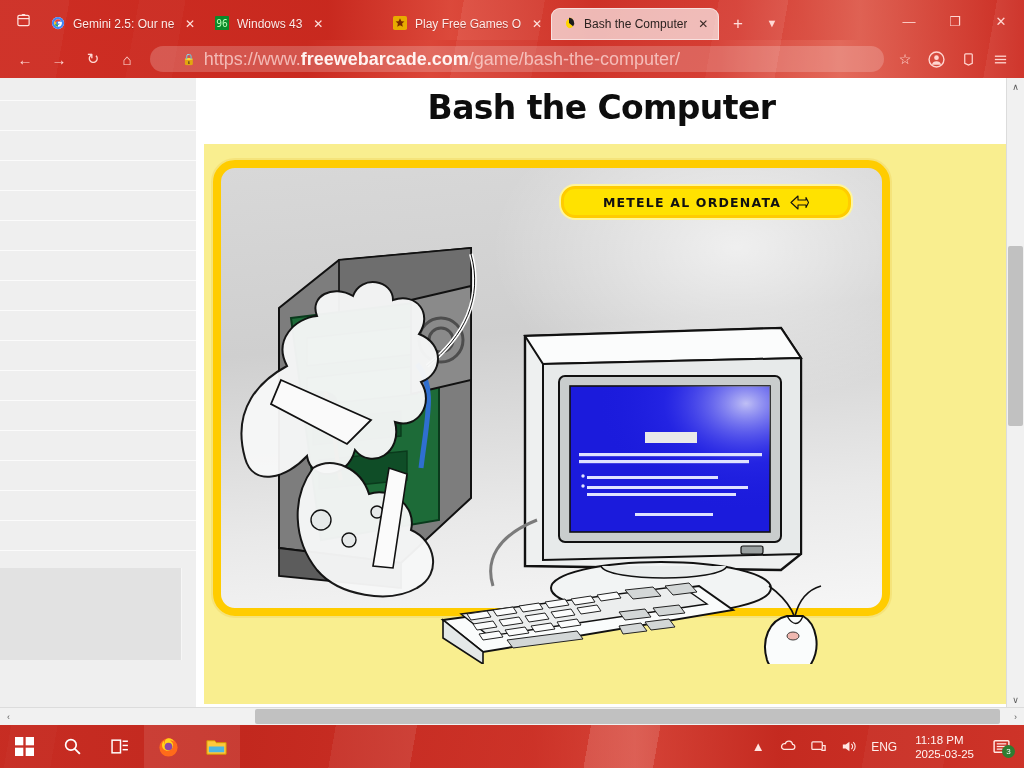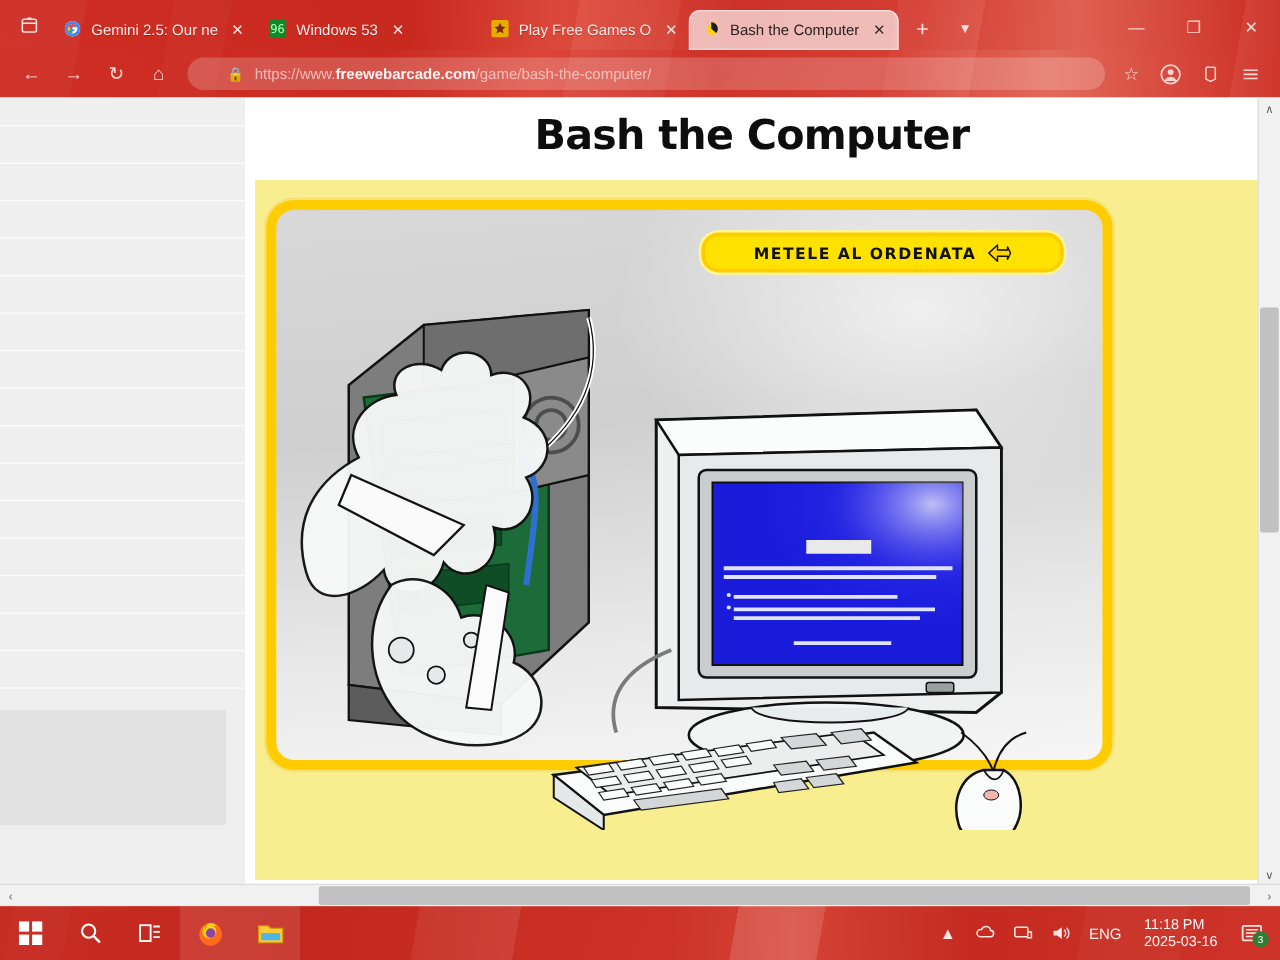--- a/index.html
+++ b/index.html
@@ -47,21 +47,21 @@
   .wincontrols{position:absolute;right:0;bottom:2px;display:flex;height:34px;}
   .wincontrols div{width:46px;display:flex;align-items:center;justify-content:center;color:#ffd7d2;font-size:13px;}
 
   
   .navbar{height:38px;display:flex;align-items:center;padding:0 8px;box-sizing:border-box;
     background:linear-gradient(90deg,rgba(206,46,36,.94) 0%,rgba(201,41,31,.90) 30%,rgba(222,74,60,.84) 42%,rgba(206,46,36,.90) 56%,rgba(214,58,47,.86) 70%,rgba(238,128,112,.74) 82%,rgba(206,46,36,.90) 100%);}
   .navbtn{width:34px;height:30px;display:flex;align-items:center;justify-content:center;color:#ffd9d4;font-size:15px;flex:none;}
   .omnibox{flex:1;height:26px;margin:0 6px;border-radius:13px;display:flex;align-items:center;
     background:rgba(255,255,255,.20);padding:0 10px;box-sizing:border-box;min-width:0;}
   .omnibox .lock{font-size:11px;color:#ffe2de;margin:0 8px 0 22px;flex:none;}
-  .omnibox .urltext{font-size:12px;white-space:nowrap;overflow:hidden;min-width:0;}
+  .omnibox .urltext{font-size:18px;white-space:nowrap;overflow:hidden;min-width:0;}
   .urltext .dim{color:rgba(255,225,222,.72);}
   .urltext .strong{color:#fff3f1;font-weight:bold;}
   .navbar .star{width:30px;height:30px;display:flex;align-items:center;justify-content:center;color:#ffdbd6;font-size:14px;flex:none;}
   .rightbtns{display:flex;align-items:center;flex:none;}
   .rightbtns > div{width:32px;height:30px;display:flex;align-items:center;justify-content:center;color:#ffd6d1;font-size:14px;position:relative;}
 
   
   .viewport{position:absolute;left:0;top:78px;width:1024px;height:647px;background:#ffffff;overflow:hidden;}
   .pagearea{position:absolute;left:0;top:0;width:1007px;height:630px;background:#fff;}
 
@@ -148,21 +148,21 @@
       <span class="cls">✕</span>
     </div>
 
     <div class="tab" style="width:178px">
       <span class="fav">
         <svg width="14" height="14" viewBox="0 0 16 16">
             <rect width="16" height="16" rx="1" fill="#0b8a2a"></rect>
             <text x="8" y="12" font-size="11" font-family="monospace" fill="#b6ffb6" text-anchor="middle">96</text>
           </svg>
       </span>
-      <span class="ttl">Windows 53</span>
+      <span class="ttl">Windows 43</span>
       <span class="cls">✕</span>
     </div>
 
     <div class="tab" style="width:169px">
       <span class="fav">
         <svg width="14" height="14" viewBox="0 0 16 16">
             <rect width="16" height="16" rx="2" fill="#e8ac00"></rect>
             <path d="M8 2.5l1.6 3.4 3.4.4-2.6 2.4.8 3.6L8 10.5 4.8 12.3l.8-3.6L3 6.3l3.4-.4z" fill="#7a2a00"></path>
           </svg>
       </span>
@@ -453,21 +453,21 @@
     </div>
     <div class="ti">
       <svg width="17" height="17" viewBox="0 0 18 18">
           <path d="M3 7h3l4-3v10l-4-3H3z" fill="#ffe6e2"></path>
           <path d="M12 6.2a3.6 3.6 0 010 5.6M14 4.4a6.2 6.2 0 010 9.2" fill="none" stroke="#ffe6e2" stroke-width="1.2"></path>
         </svg>
     </div>
     <div class="lang">ENG</div>
     <div class="clock">
       <div>11:18 PM</div>
-      <div>2025-03-16</div>
+      <div>2025-03-25</div>
     </div>
     <div class="notif">
       <svg width="19" height="19" viewBox="0 0 18 18">
           <rect x="2" y="3.5" width="14" height="11" rx="1" fill="none" stroke="#ffe6e2" stroke-width="1.4"></rect>
           <g stroke="#ffe6e2" stroke-width="1.2">
             <line x1="4.5" y1="6.5" x2="13.5" y2="6.5"></line>
             <line x1="4.5" y1="9" x2="13.5" y2="9"></line>
             <line x1="4.5" y1="11.5" x2="10" y2="11.5"></line>
           </g>
         </svg>

